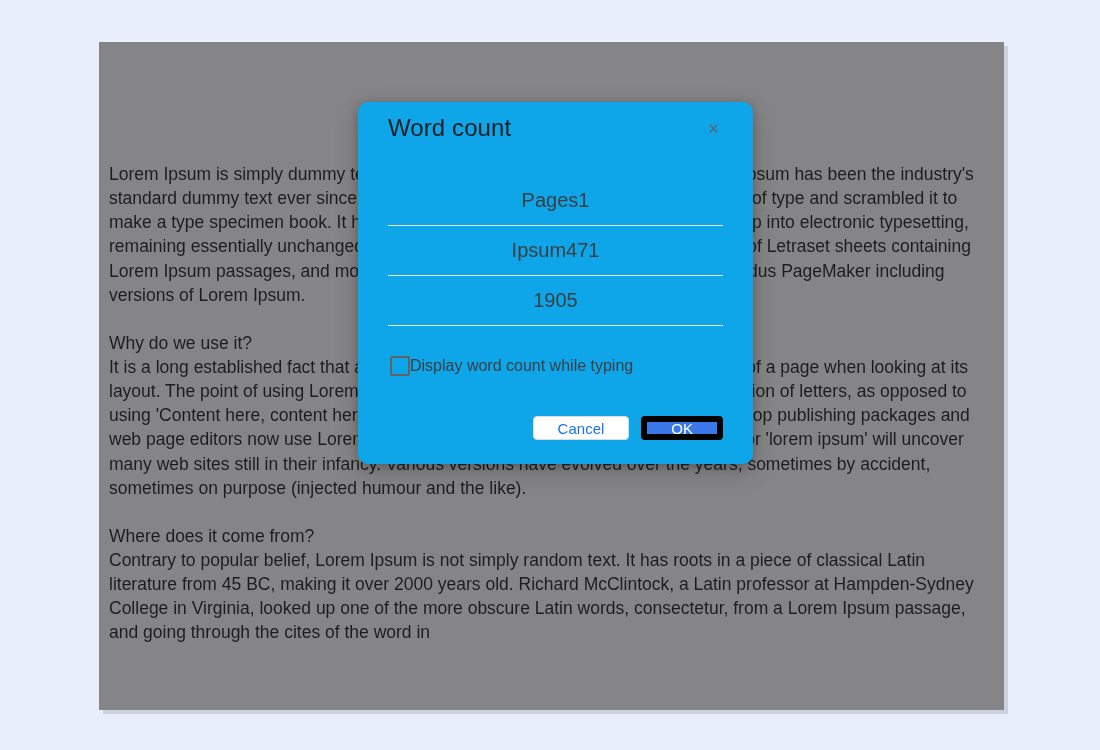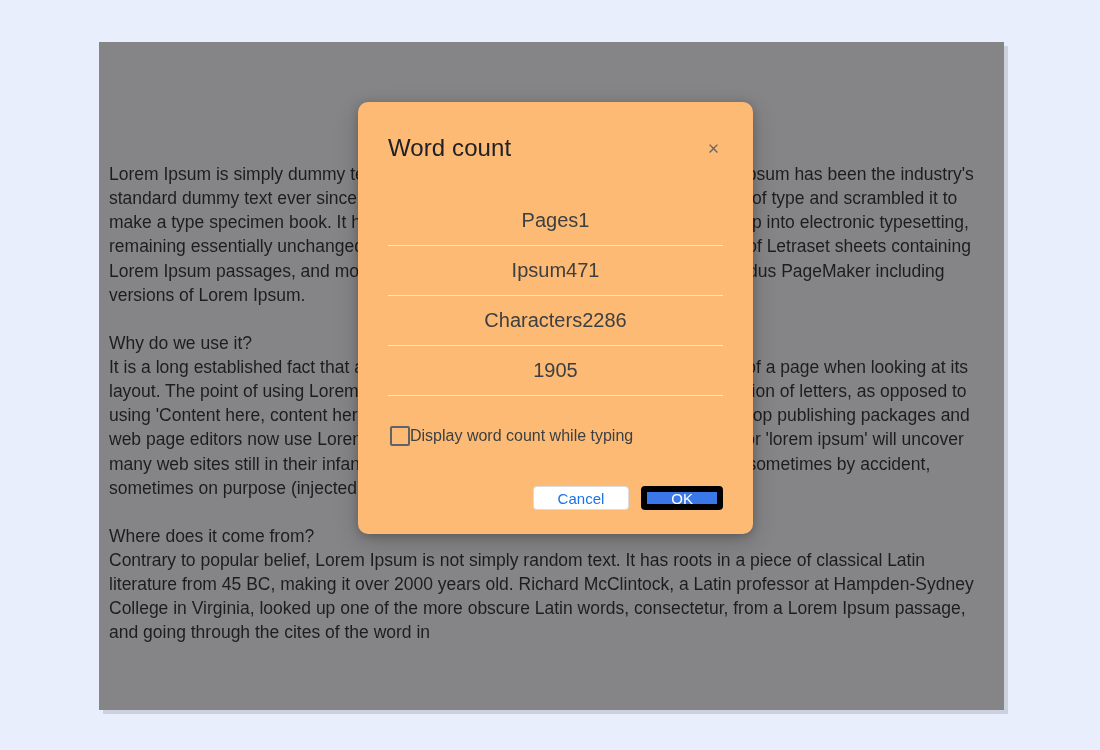--- a/index.html
+++ b/index.html
@@ -28,24 +28,24 @@
     .scrim {
       position: absolute;
       left: 99px; top: 42px;
       width: 905px; height: 668px;
       background: rgba(32,33,36,0.55);
     }
     .dialog {
       position: absolute;
       left: 358px; top: 102px;
       width: 395px;
-      background: #fdba74;
+      background: #0ea5e9;
       border-radius: 10px;
       box-shadow: 0 2px 10px rgba(0,0,0,0.2), 0 8px 24px rgba(0,0,0,0.18);
-      padding: 32px 30px 24px 30px;
+      padding: 12px 30px 24px 30px;
     }
     .dlg-header {
       display: flex;
       justify-content: space-between;
       align-items: center;
       margin-bottom: 34px;
     }
     .dlg-title {
       font-size: 24px;
       font-weight: 400;
@@ -146,24 +146,20 @@
 
   <div class="stat-row">
     <span class="label">Pages</span>
     <span class="val">1</span>
   </div>
   <div class="stat-row">
     <span class="label">Ipsum</span>
     <span class="val">471</span>
   </div>
   <div class="stat-row">
-    <span class="label">Characters</span>
-    <span class="val">2286</span>
-  </div>
-  <div class="stat-row">
     <span class="val">1905</span>
   </div>
 
   <div class="chk-row">
     <div class="chk-box"></div>
     <span class="chk-label">Display word count while typing</span>
   </div>
 
   <div class="btn-row">
     <button class="btn btn-cancel">Cancel</button>

